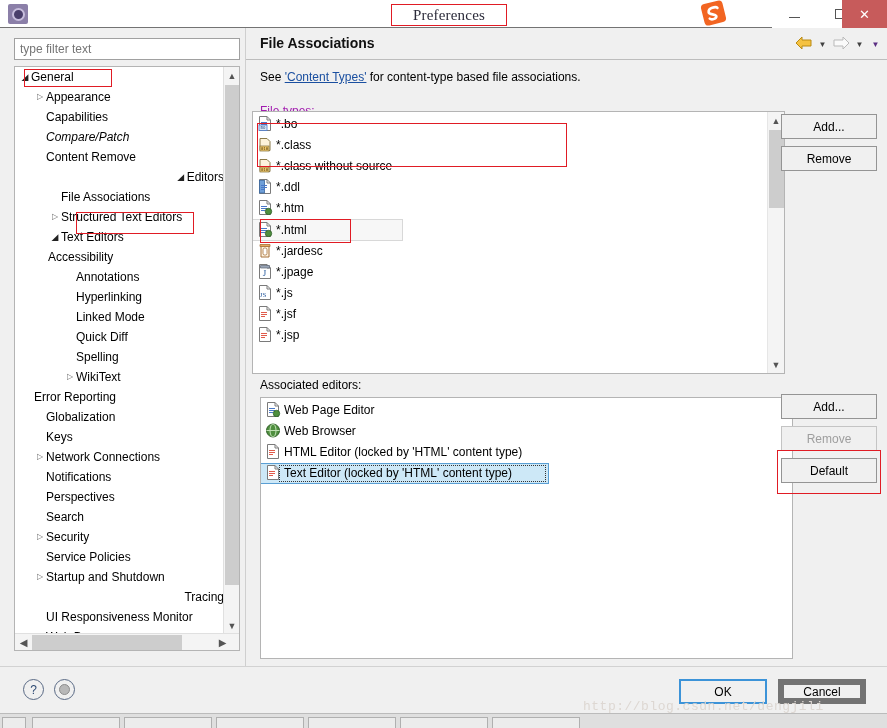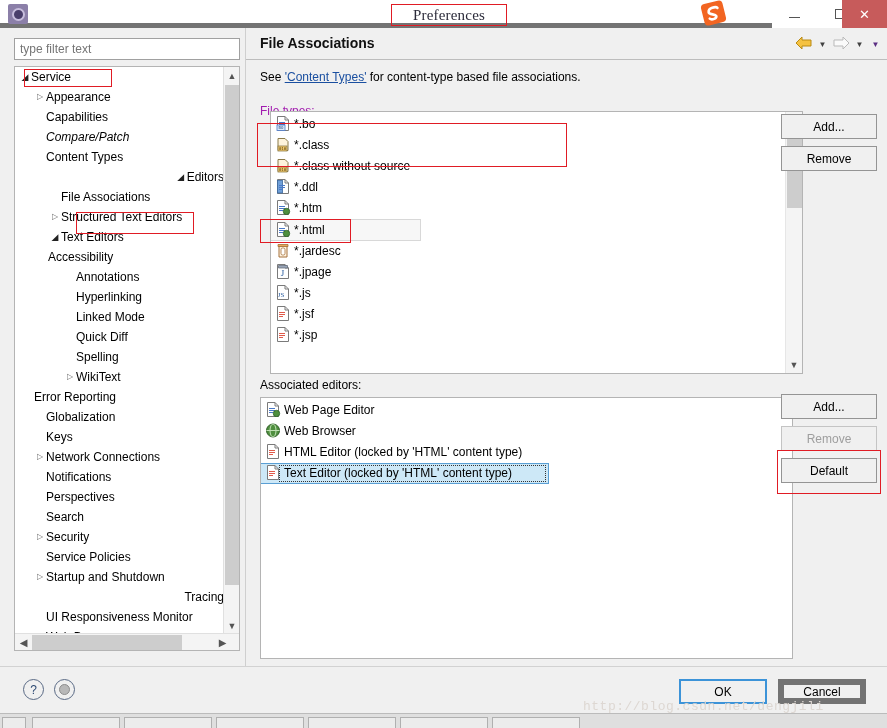--- a/index.html
+++ b/index.html
@@ -17,21 +17,21 @@
     position: relative;
     width: 887px; height: 728px;
     background: #f0f0f0;
   }
 
   
   .titlebar {
     position: absolute; left: 0; top: 0;
     width: 887px; height: 28px;
     background: #ffffff;
-    border-bottom: 5px solid #737373;
+    border-bottom: 1px solid #737373;
   }
   .tb-icon {
     position: absolute; left: 8px; top: 4px;
     width: 20px; height: 20px;
     background: #8b7fa8;
     border-radius: 2px;
     display: flex; align-items: center; justify-content: center;
   }
   .tb-icon .gear {
     width: 13px; height: 13px;
@@ -220,21 +220,21 @@
     font-size: 12px; color: #a21caf; margin-top: 12px;
   }
 
   
   .listbox {
     position: absolute;
     background: #ffffff;
     border: 1px solid #b4b4b4;
     overflow: hidden;
   }
-  .lb-filetypes { left: 24px; top: 83px; width: 533px; height: 263px; }
+  .lb-filetypes { left: 6px; top: 83px; width: 533px; height: 263px; }
   .lb-editors   { left: 14px; top: 369px; width: 533px; height: 262px; }
 
   .lb-inner {
     position: absolute; left: 0; top: 0;
     width: 515px; height: 100%;
     overflow: hidden;
     padding-top: 2px;
   }
   .lb-inner.noscroll { width: 100%; }
 
@@ -404,25 +404,25 @@
     <div class="win-btn win-close">✕</div>
   </div>
 
   <div class="body-area">
 
     <div class="left-panel">
       <input class="filter-box" type="text" placeholder="type filter text" style="">
 
       <div class="tree-box">
         <div class="tree-scrollarea" id="tree-list">
-            <div class="tree-item" style="padding-left: 4px;"><span class="tw open"></span><span class="tlabel">Service</span></div>
+            <div class="tree-item" style="padding-left: 4px;"><span class="tw open"></span><span class="tlabel">General</span></div>
             <div class="tree-item" style="padding-left: 19px;"><span class="tw closed"></span><span class="tlabel">Appearance</span></div>
             <div class="tree-item" style="padding-left: 19px;"><span class="tw none"></span><span class="tlabel">Capabilities</span></div>
             <div class="tree-item" style="padding-left: 19px; font-style: italic;"><span class="tw none"></span><span class="tlabel">Compare/Patch</span></div>
-            <div class="tree-item" style="padding-left: 19px;"><span class="tw none"></span><span class="tlabel">Content Types</span></div>
+            <div class="tree-item" style="padding-left: 19px;"><span class="tw none"></span><span class="tlabel">Content Remove</span></div>
             <div class="tree-item" style="padding-left: 19px; text-align: right;"><span class="tw open"></span><span class="tlabel">Editors</span></div>
             <div class="tree-item" style="padding-left: 34px;"><span class="tw none"></span><span class="tlabel">File Associations</span></div>
             <div class="tree-item" style="padding-left: 34px;"><span class="tw closed"></span><span class="tlabel">Structured Text Editors</span></div>
             <div class="tree-item" style="padding-left: 34px;"><span class="tw open"></span><span class="tlabel">Text Editors</span></div>
             <div class="tree-item" style="padding-left: 21px;"><span class="tw none"></span><span class="tlabel">Accessibility</span></div>
             <div class="tree-item" style="padding-left: 49px;"><span class="tw none"></span><span class="tlabel">Annotations</span></div>
             <div class="tree-item" style="padding-left: 49px;"><span class="tw none"></span><span class="tlabel">Hyperlinking</span></div>
             <div class="tree-item" style="padding-left: 49px;"><span class="tw none"></span><span class="tlabel">Linked Mode</span></div>
             <div class="tree-item" style="padding-left: 49px;"><span class="tw none"></span><span class="tlabel">Quick Diff</span></div>
             <div class="tree-item" style="padding-left: 49px;"><span class="tw none"></span><span class="tlabel">Spelling</span></div>

